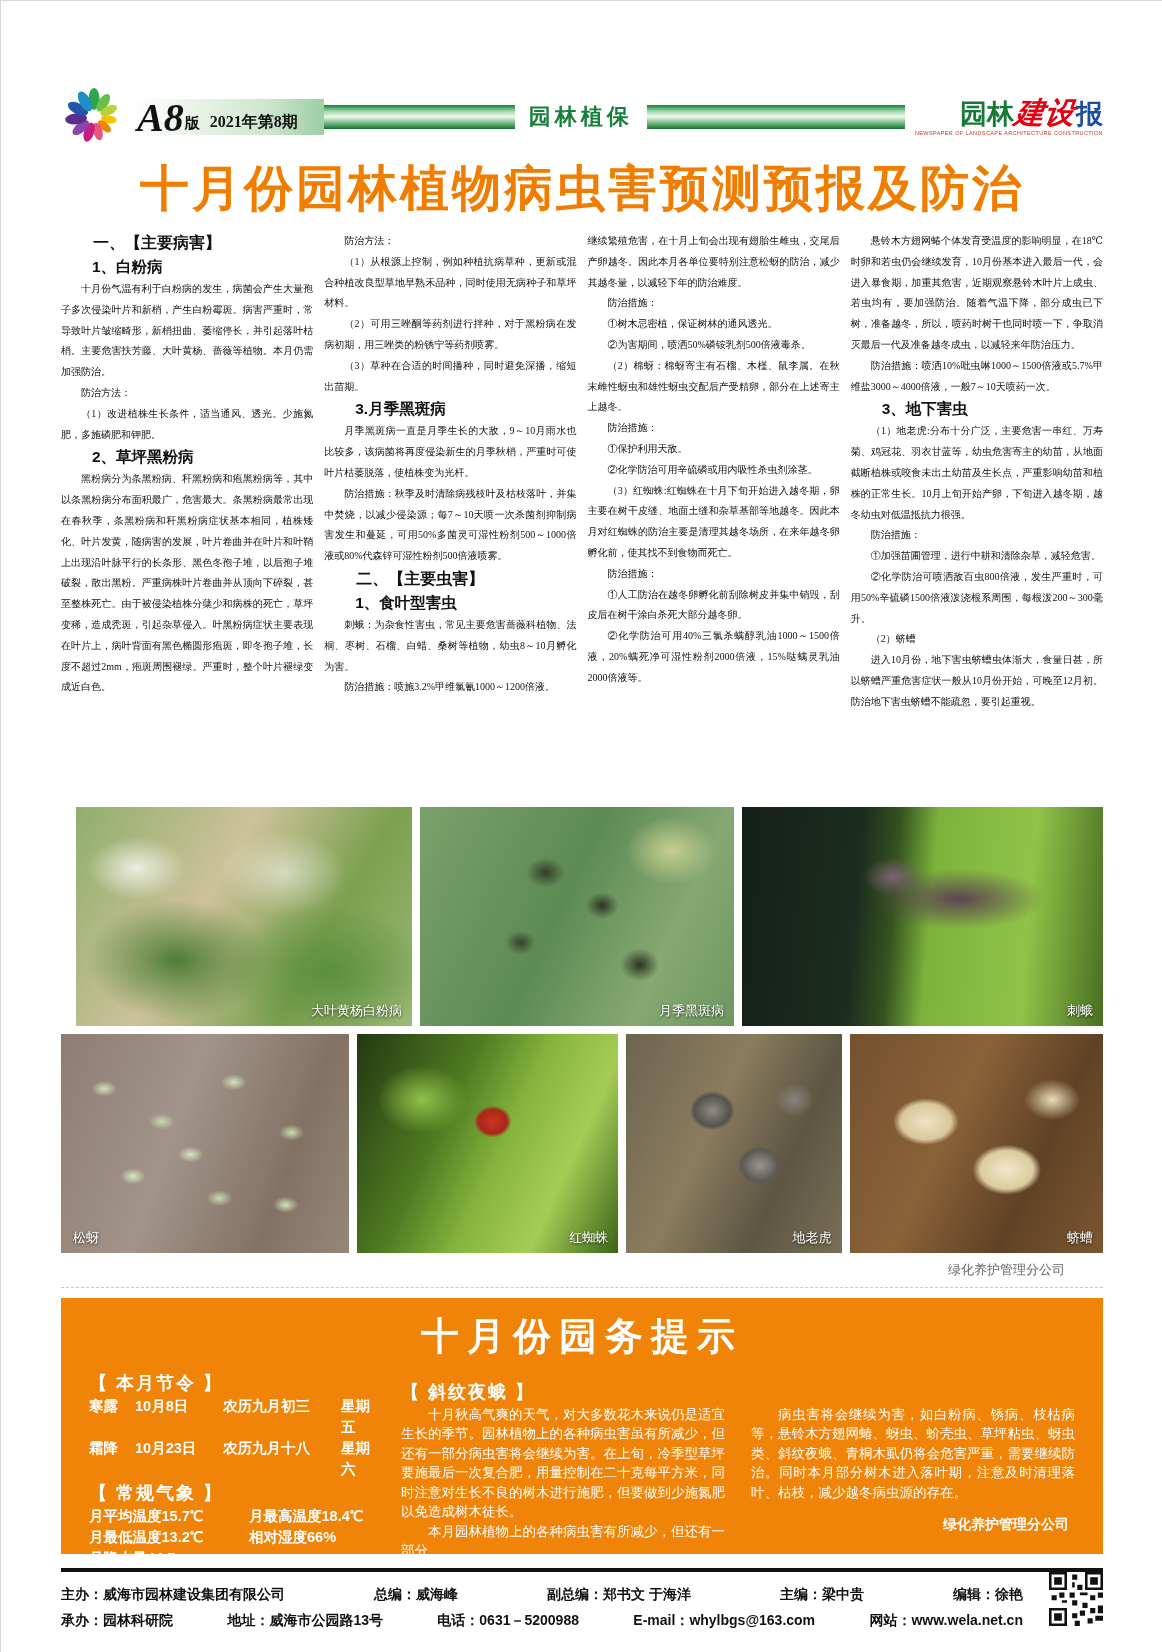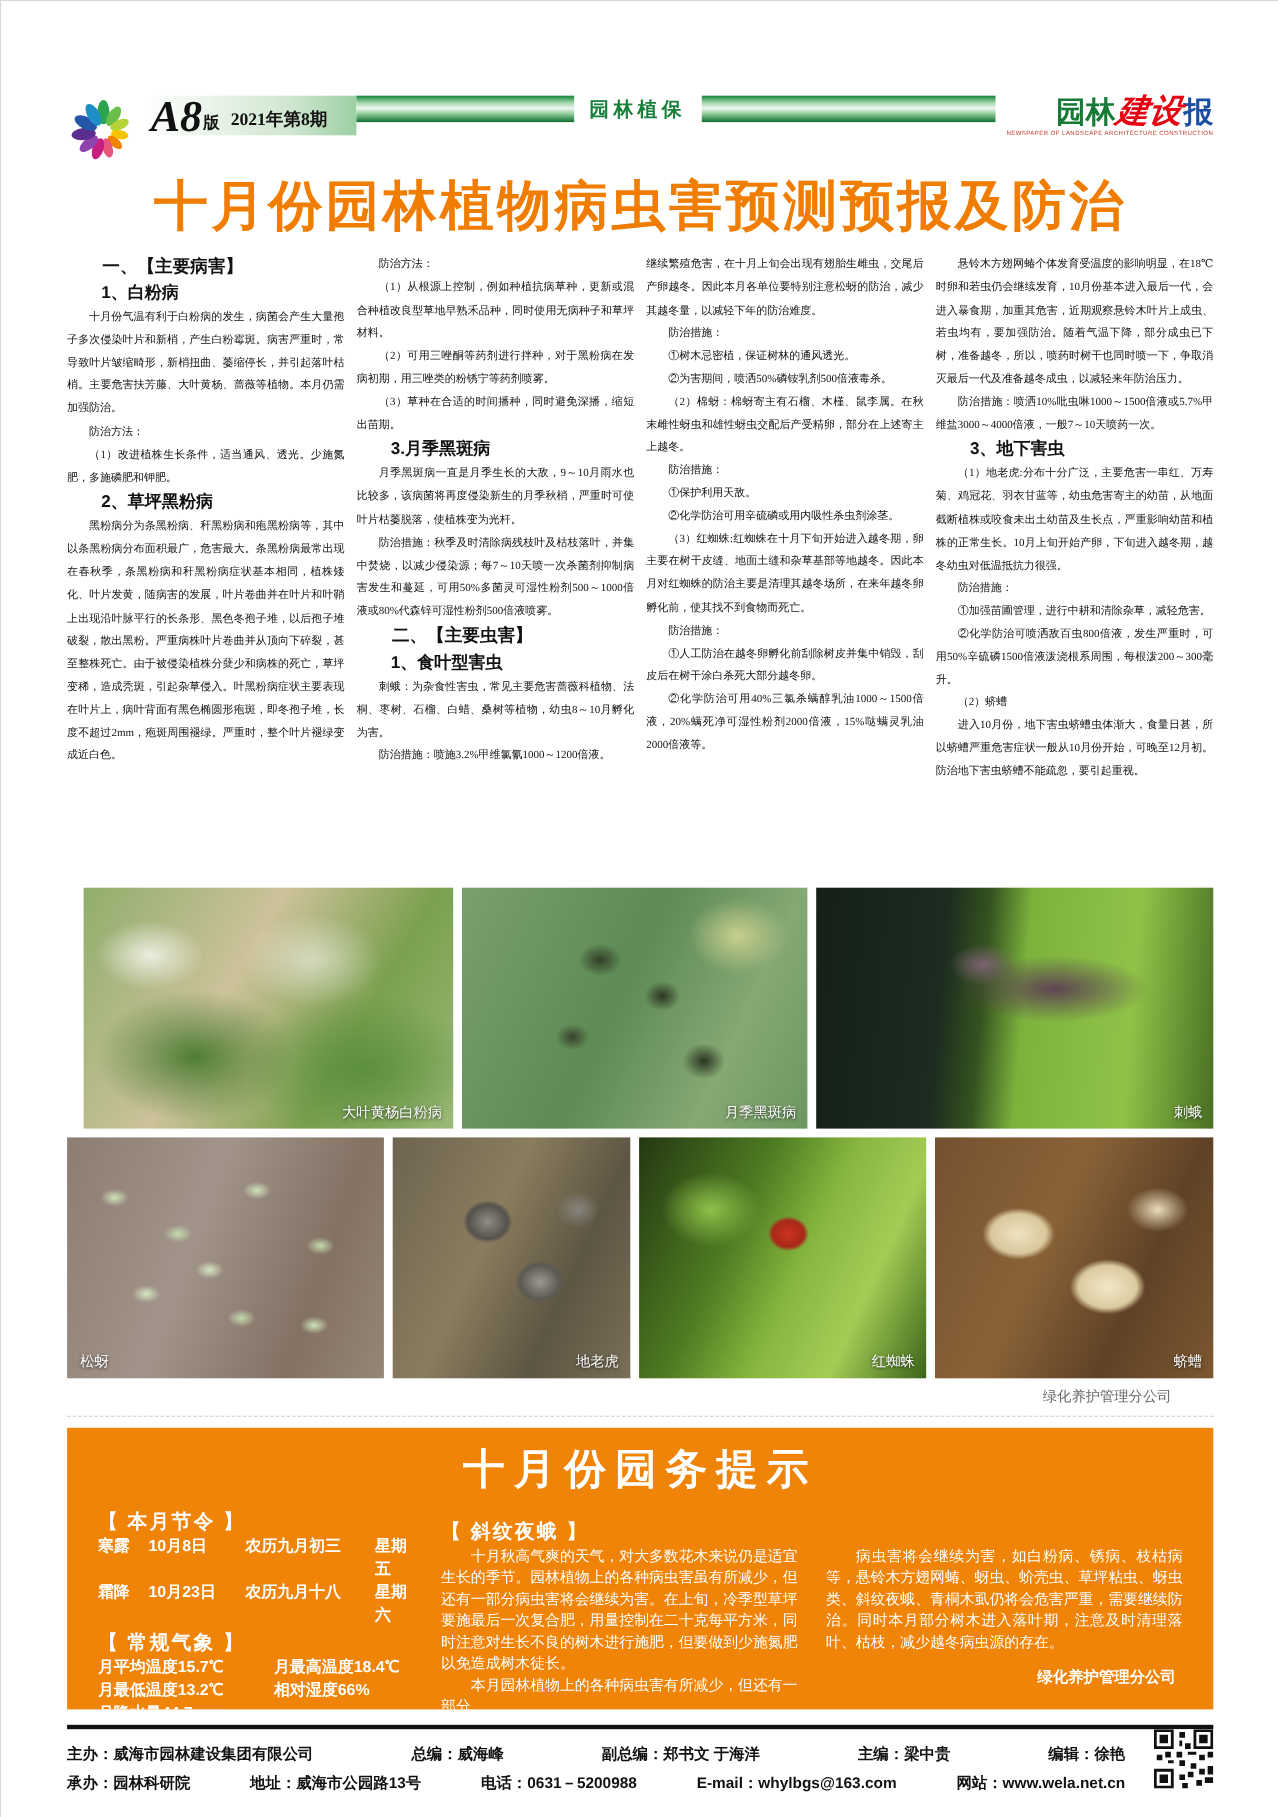--- a/index.html
+++ b/index.html
@@ -2,30 +2,30 @@
 <html><head>
 <meta charset="utf-8">
 <style>
   html,body{margin:0;padding:0;background:#e9e9e9;}
   .page{width:1162px;height:1652px;margin:0 auto;background:#fff;position:relative;
         overflow:hidden;border:1px solid #d8d8d8;
         font-family:"Liberation Serif","DejaVu Serif",serif;color:#111;}
   .content{margin:0 60px;}
 
   
-  .header{margin-top:86px;display:flex;align-items:flex-start;height:60px;}
+  .header{margin-top:86px;display:flex;align-items:center;height:60px;}
   .flower{width:66px;height:66px;flex:0 0 auto;margin-right:4px;}
   .edgroup{display:flex;align-items:flex-end;height:34px;padding:0 26px 2px 6px;
            background:linear-gradient(90deg,rgba(190,221,192,0) 0%,#cfe6cf 70%,#9ccfa4 100%);}
   .ed-big{font-size:40px;font-style:italic;font-weight:bold;line-height:30px;font-family:"Liberation Serif",serif;}
   .ed-small{font-size:15px;font-weight:bold;margin-left:1px;}
   .ed-issue{font-size:16px;font-weight:bold;margin-left:10px;line-height:22px;}
   .gbar{height:24px;flex:1;background:linear-gradient(180deg,#128138 0%,#9fd6a8 26%,#eef7ee 48%,#8cc896 70%,#0f6e30 100%);}
   .gbar.b2{flex:1.35;}
-  .section-name{font-size:18px;font-weight:bold;color:#17803a;margin:0 14px;letter-spacing:4px;
+  .section-name{font-size:22px;font-weight:bold;color:#17803a;margin:0 14px;letter-spacing:4px;
                 font-family:"Liberation Sans",sans-serif;white-space:nowrap;}
   .masthead{flex:0 0 auto;margin-left:10px;text-align:center;line-height:1;}
   .mh-row{display:flex;align-items:baseline;justify-content:flex-end;}
   .mh-green{color:#147a35;font-size:27px;font-weight:bold;font-family:"Liberation Sans",sans-serif;}
   .mh-red{color:#e60012;font-size:30px;font-weight:bold;font-style:italic;transform:skewX(-8deg);
           font-family:"Liberation Serif",serif;margin:0 1px;}
   .mh-blue{color:#1c4ea0;font-size:27px;font-weight:bold;font-family:"Liberation Sans",sans-serif;}
   .mh-eng{font-size:5.5px;color:#c0392b;letter-spacing:.4px;margin-top:3px;white-space:nowrap;
           font-family:"Liberation Sans",sans-serif;}
 
@@ -218,25 +218,25 @@
           <span class="caption">月季黑斑病</span>
         </div>
         <div class="photo ph-caterpillar" style="flex: 1.15 1 0px;">
           <span class="caption">刺蛾</span>
         </div>
       </div>
     <div class="prow" id="prow2">
         <div class="photo ph-aphids" style="flex: 1.09 1 0px;">
           <span class="caption left">松蚜</span>
         </div>
+        <div class="photo ph-mite" style="flex: 1.03 1 0px;">
+          <span class="caption">红蜘蛛</span>
+        </div>
         <div class="photo ph-cutworm" style="flex: 0.85 1 0px;">
           <span class="caption">地老虎</span>
-        </div>
-        <div class="photo ph-mite" style="flex: 1.03 1 0px;">
-          <span class="caption">红蜘蛛</span>
         </div>
         <div class="photo ph-grubs" style="flex: 1 1 0px;">
           <span class="caption">蛴螬</span>
         </div>
       </div>
     <div class="credit">绿化养护管理分公司</div>
   </div>
 
   <div class="content">
     <div class="divider"></div>

